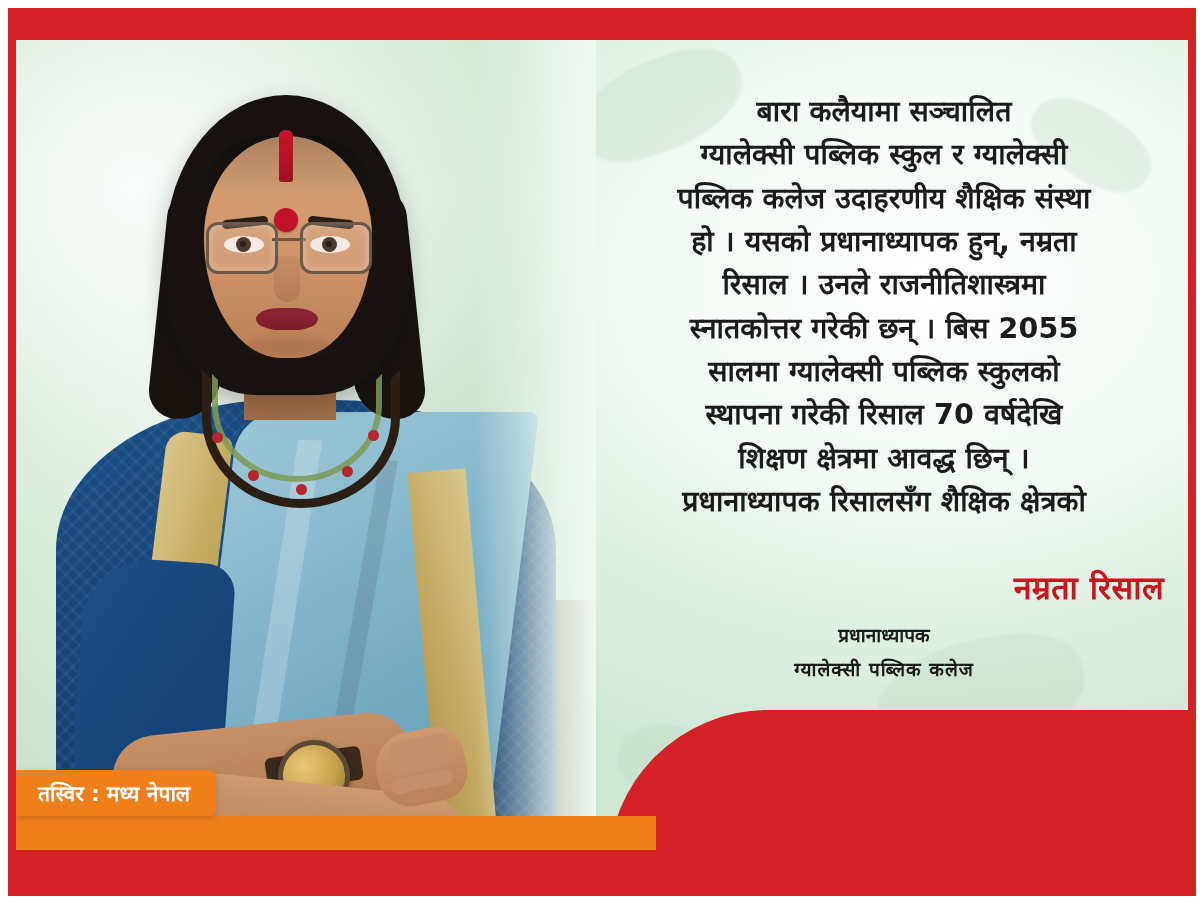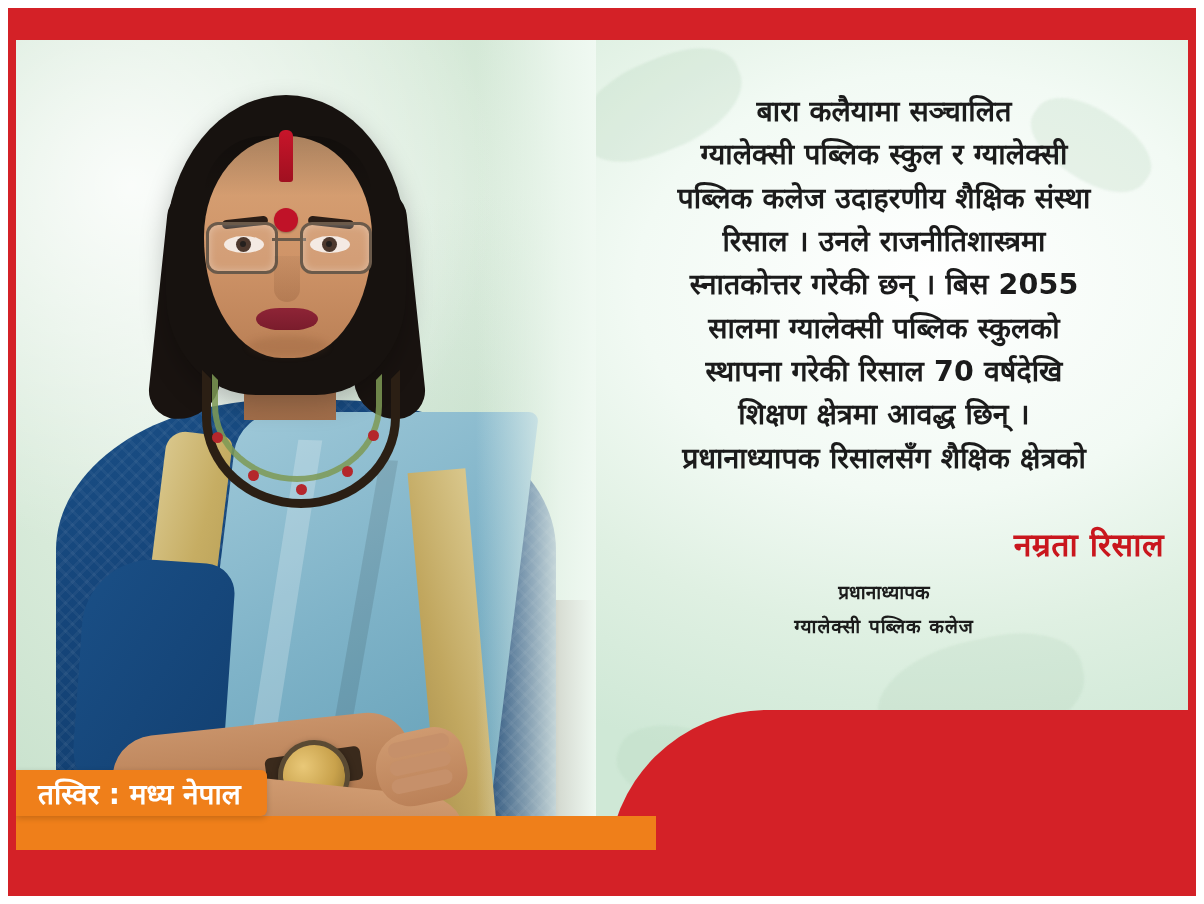--- a/index.html
+++ b/index.html
@@ -495,21 +495,21 @@
     position: absolute;
     left: 0;
     bottom: 34px;
     height: 46px;
     padding: 0 26px 0 22px;
     display: flex;
     align-items: center;
     background: #ef7f1a;
     color: #ffffff;
     font-family: "DejaVu Sans", sans-serif;
-    font-size: 28px;
+    font-size: 21px;
     font-weight: 700;
     border-radius: 0 6px 6px 0;
     box-shadow: 0 2px 6px rgba(0,0,0,0.18);
   }
   .orange-underline {
     position: absolute;
     left: 0;
     bottom: 0;
     width: 640px;
     height: 34px;
@@ -590,20 +590,21 @@
       <div class="bangle"></div>
 
       <div class="photo-fade"></div>
     </div>
 
     <div class="text-col">
       <div class="quote-body">
         <div>बारा कलैयामा सञ्चालित</div>
         <div>ग्यालेक्सी पब्लिक स्कुल र ग्यालेक्सी</div>
         <div>पब्लिक कलेज उदाहरणीय शैक्षिक संस्था</div>
+        <div>हो । यसको प्रधानाध्यापक हुन्, नम्रता</div>
         <div>रिसाल । उनले राजनीतिशास्त्रमा</div>
         <div>स्नातकोत्तर गरेकी छन् । बिस 2055</div>
         <div>सालमा ग्यालेक्सी पब्लिक स्कुलको</div>
         <div>स्थापना गरेकी रिसाल 70 वर्षदेखि</div>
         <div>शिक्षण क्षेत्रमा आवद्ध छिन् ।</div>
         <div>प्रधानाध्यापक रिसालसँग शैक्षिक क्षेत्रको</div>
       </div>
 
       <div class="attribution">
         <div class="attr-name">नम्रता रिसाल</div>

